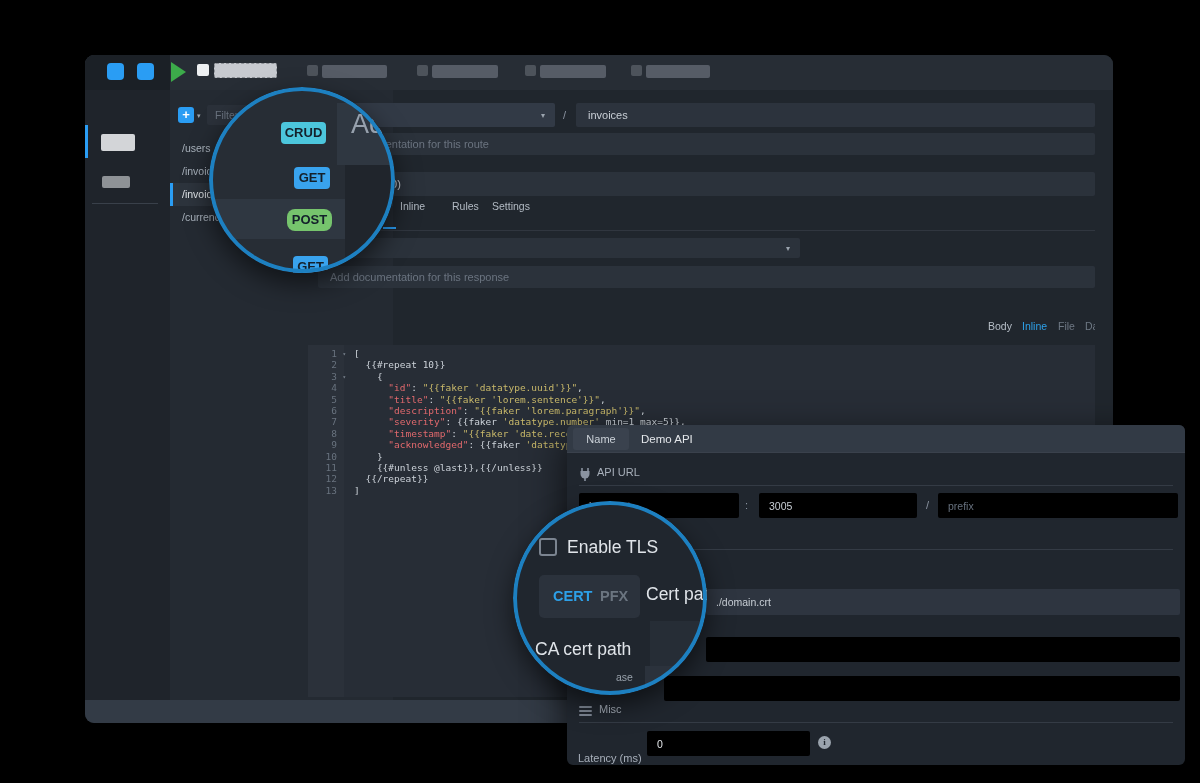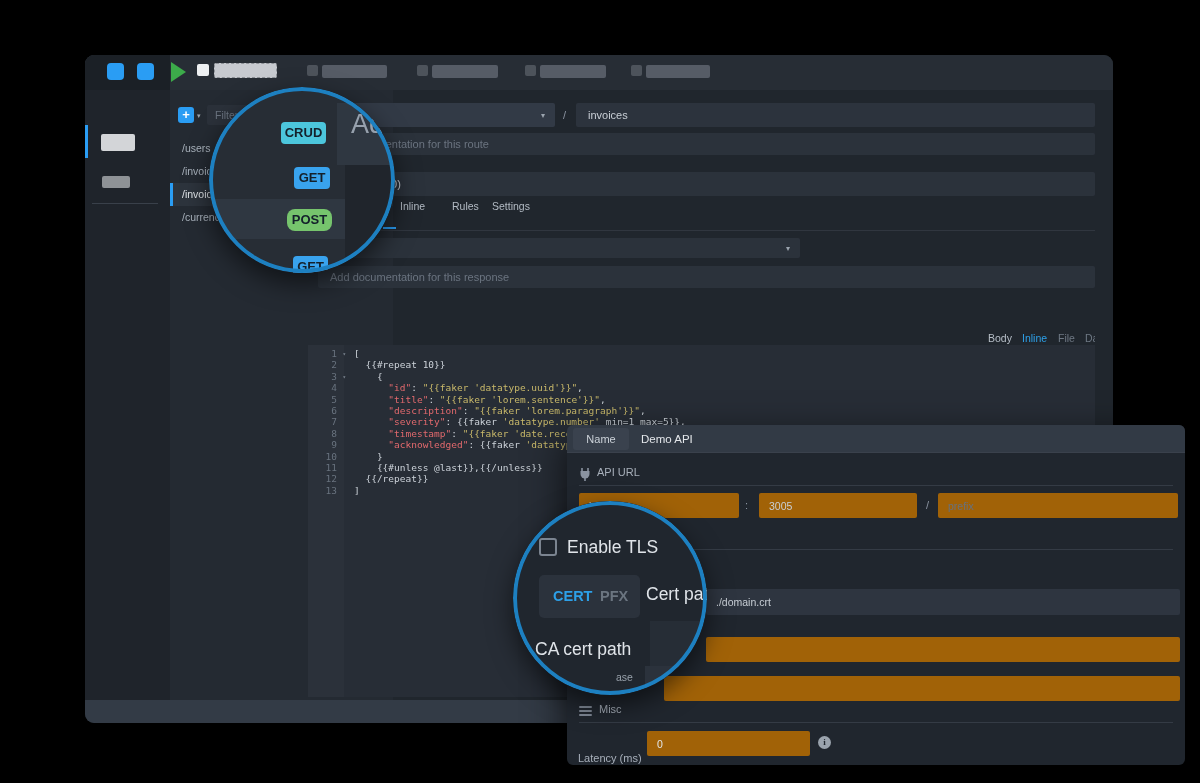--- a/index.html
+++ b/index.html
@@ -63,21 +63,21 @@
               color:#c9cfd6; font-size:11px; line-height:24px; }
   .resp-frag { margin-left:67px; }
   .plus-btn { left:287px; top:143px; width:16px; height:16px; background:#2a9df4; border-radius:3px;
               color:#fff; font-size:13px; line-height:15px; text-align:center; font-weight:bold; }
   .tab { top:145px; color:#b3bbc4; font-size:10.5px; }
   .tab-h{left:315px;} .tab-r{left:367px;} .tab-s{left:407px;}
   .tab-underline { left:298px; top:172px; width:13px; height:2px; background:#2a9df4; }
   .tabs-div { left:223px; top:175px; width:787px; height:1px; background:#30363f; }
   .dd2 { left:233px; top:183px; width:482px; height:20px; background:#2b323b; border-radius:2px; }
   .doc2 { left:233px; top:211px; width:777px; height:22px; }
-  .bodytabs { left:890px; top:274px; width:120px; height:20px; overflow:hidden; }
+  .bodytabs { left:890px; top:262px; width:120px; height:20px; overflow:hidden; }
   .bt { position:absolute; top:3px; font-size:10.5px; }
   .bt-label { left:13px; color:#b6bec7; }
   .bt-inline { left:47px; color:#2da0e8; }
   .bt-file { left:83px; color:#6e7884; }
   .bt-data { left:110px; color:#6e7884; }
 
   
   .editor { position:absolute; left:223px; top:290px; width:787px; height:352px; background:#272d36; overflow:hidden; }
   .gutter { position:absolute; left:0; top:0; width:36px; height:352px; background:#2b313a; }
   .code-lines { position:absolute; left:0; top:3px; width:787px; font-family:"DejaVu Sans Mono", monospace;
@@ -100,21 +100,21 @@
               border-bottom:1px solid #3a414c; }
   .name-label { position:absolute; left:6px; top:3px; width:56px; height:22px; background:#3a424e; border-radius:3px;
                 color:#ccd2d9; font-size:11px; line-height:22px; text-align:center; }
   .name-value { position:absolute; left:74px; top:0; color:#e3e6ea; font-size:11.5px; line-height:28px; }
   .sec-title { color:#a7afba; font-size:11px; }
   .api-title { left:30px; top:41px; }
   .sec-hr { height:1px; background:#343b45; }
   .hr1 { left:12px; top:60px; width:594px; }
   .hr2 { left:12px; top:124px; width:594px; }
   .hr3 { left:12px; top:297px; width:594px; }
-  .s-inp { background:#a16207; border:none; border-radius:2px; color:#c9cfd6; font-size:10.5px;
+  .s-inp { background:#000000; border:none; border-radius:2px; color:#c9cfd6; font-size:10.5px;
            padding:0 10px; font-family:inherit; outline:none; }
   .s-inp::placeholder { color:#67717e; }
   .host-inp { left:12px; top:68px; width:160px; height:25px; }
   .colon-sep { left:178px; top:74px; color:#8a93a0; font-size:11px; }
   .port-inp { left:192px; top:68px; width:158px; height:25px; }
   .slash2 { left:359px; top:74px; color:#8a93a0; font-size:11px; }
   .prefix-inp { left:371px; top:68px; width:240px; height:25px; }
   .cert-inp { left:139px; top:164px; width:474px; height:26px; background:#2e3540; }
   .key-inp { left:139px; top:212px; width:474px; height:25px; }
   .pass-inp { left:97px; top:251px; width:516px; height:25px; }

